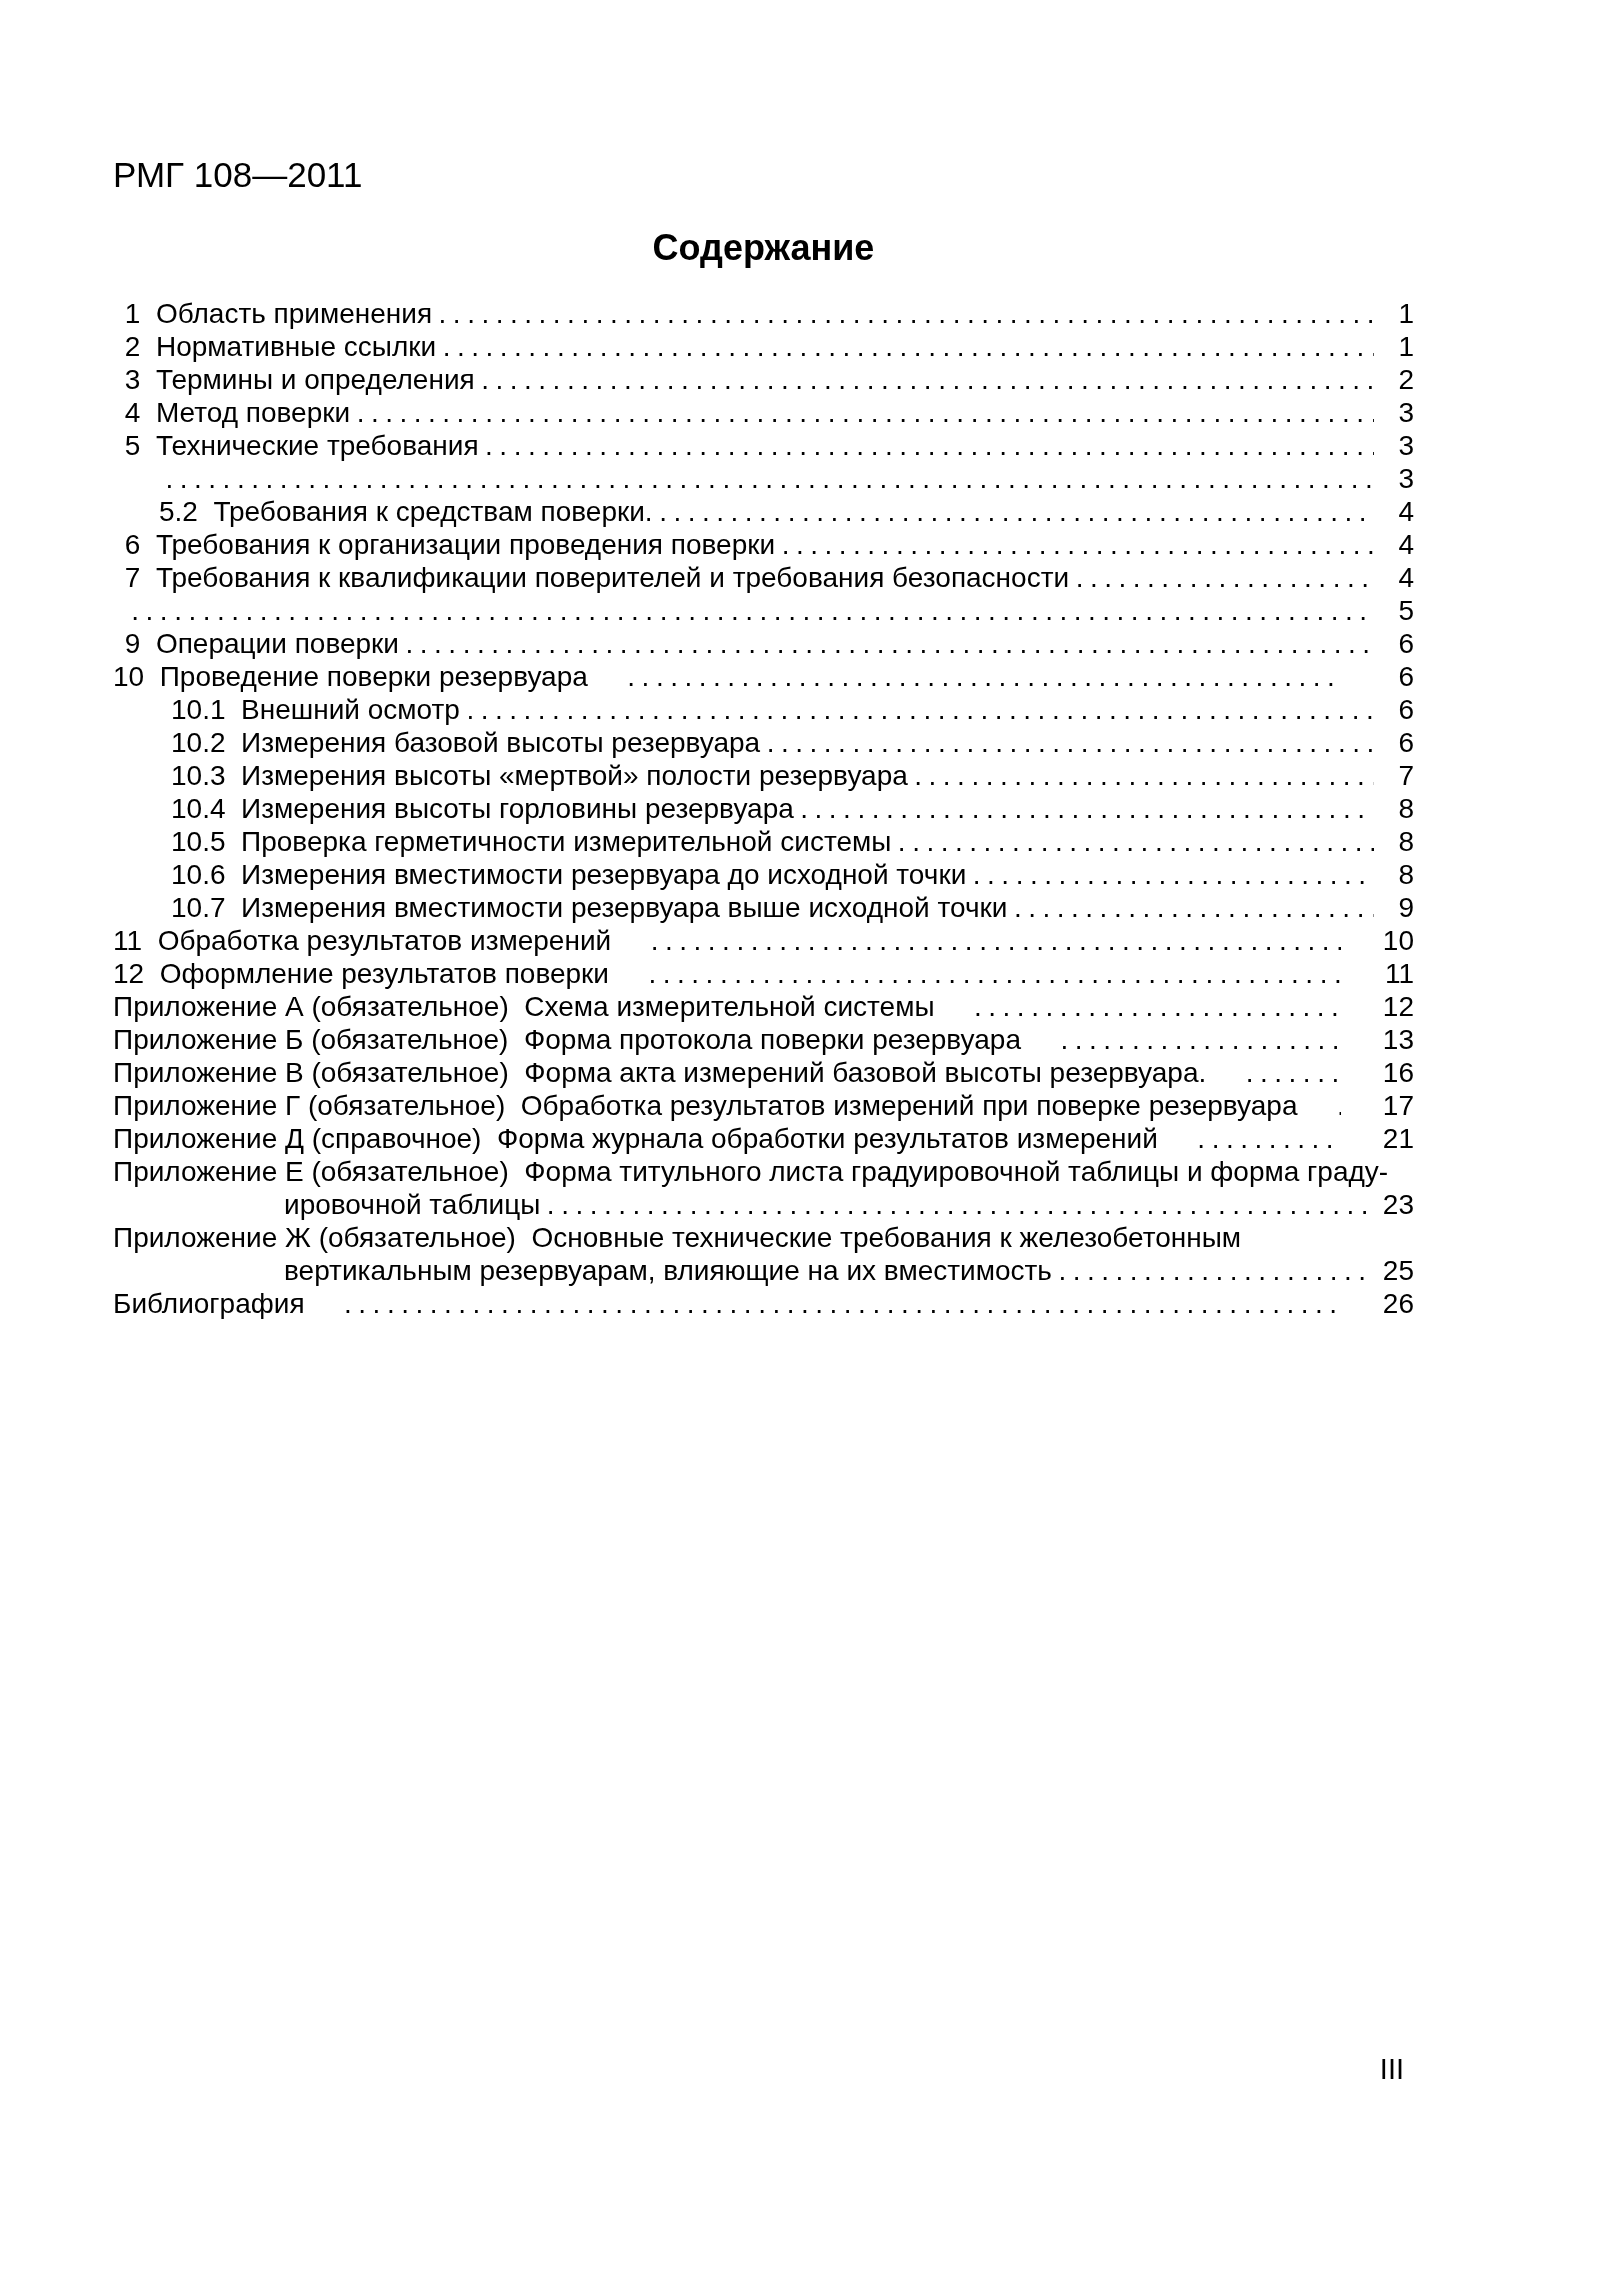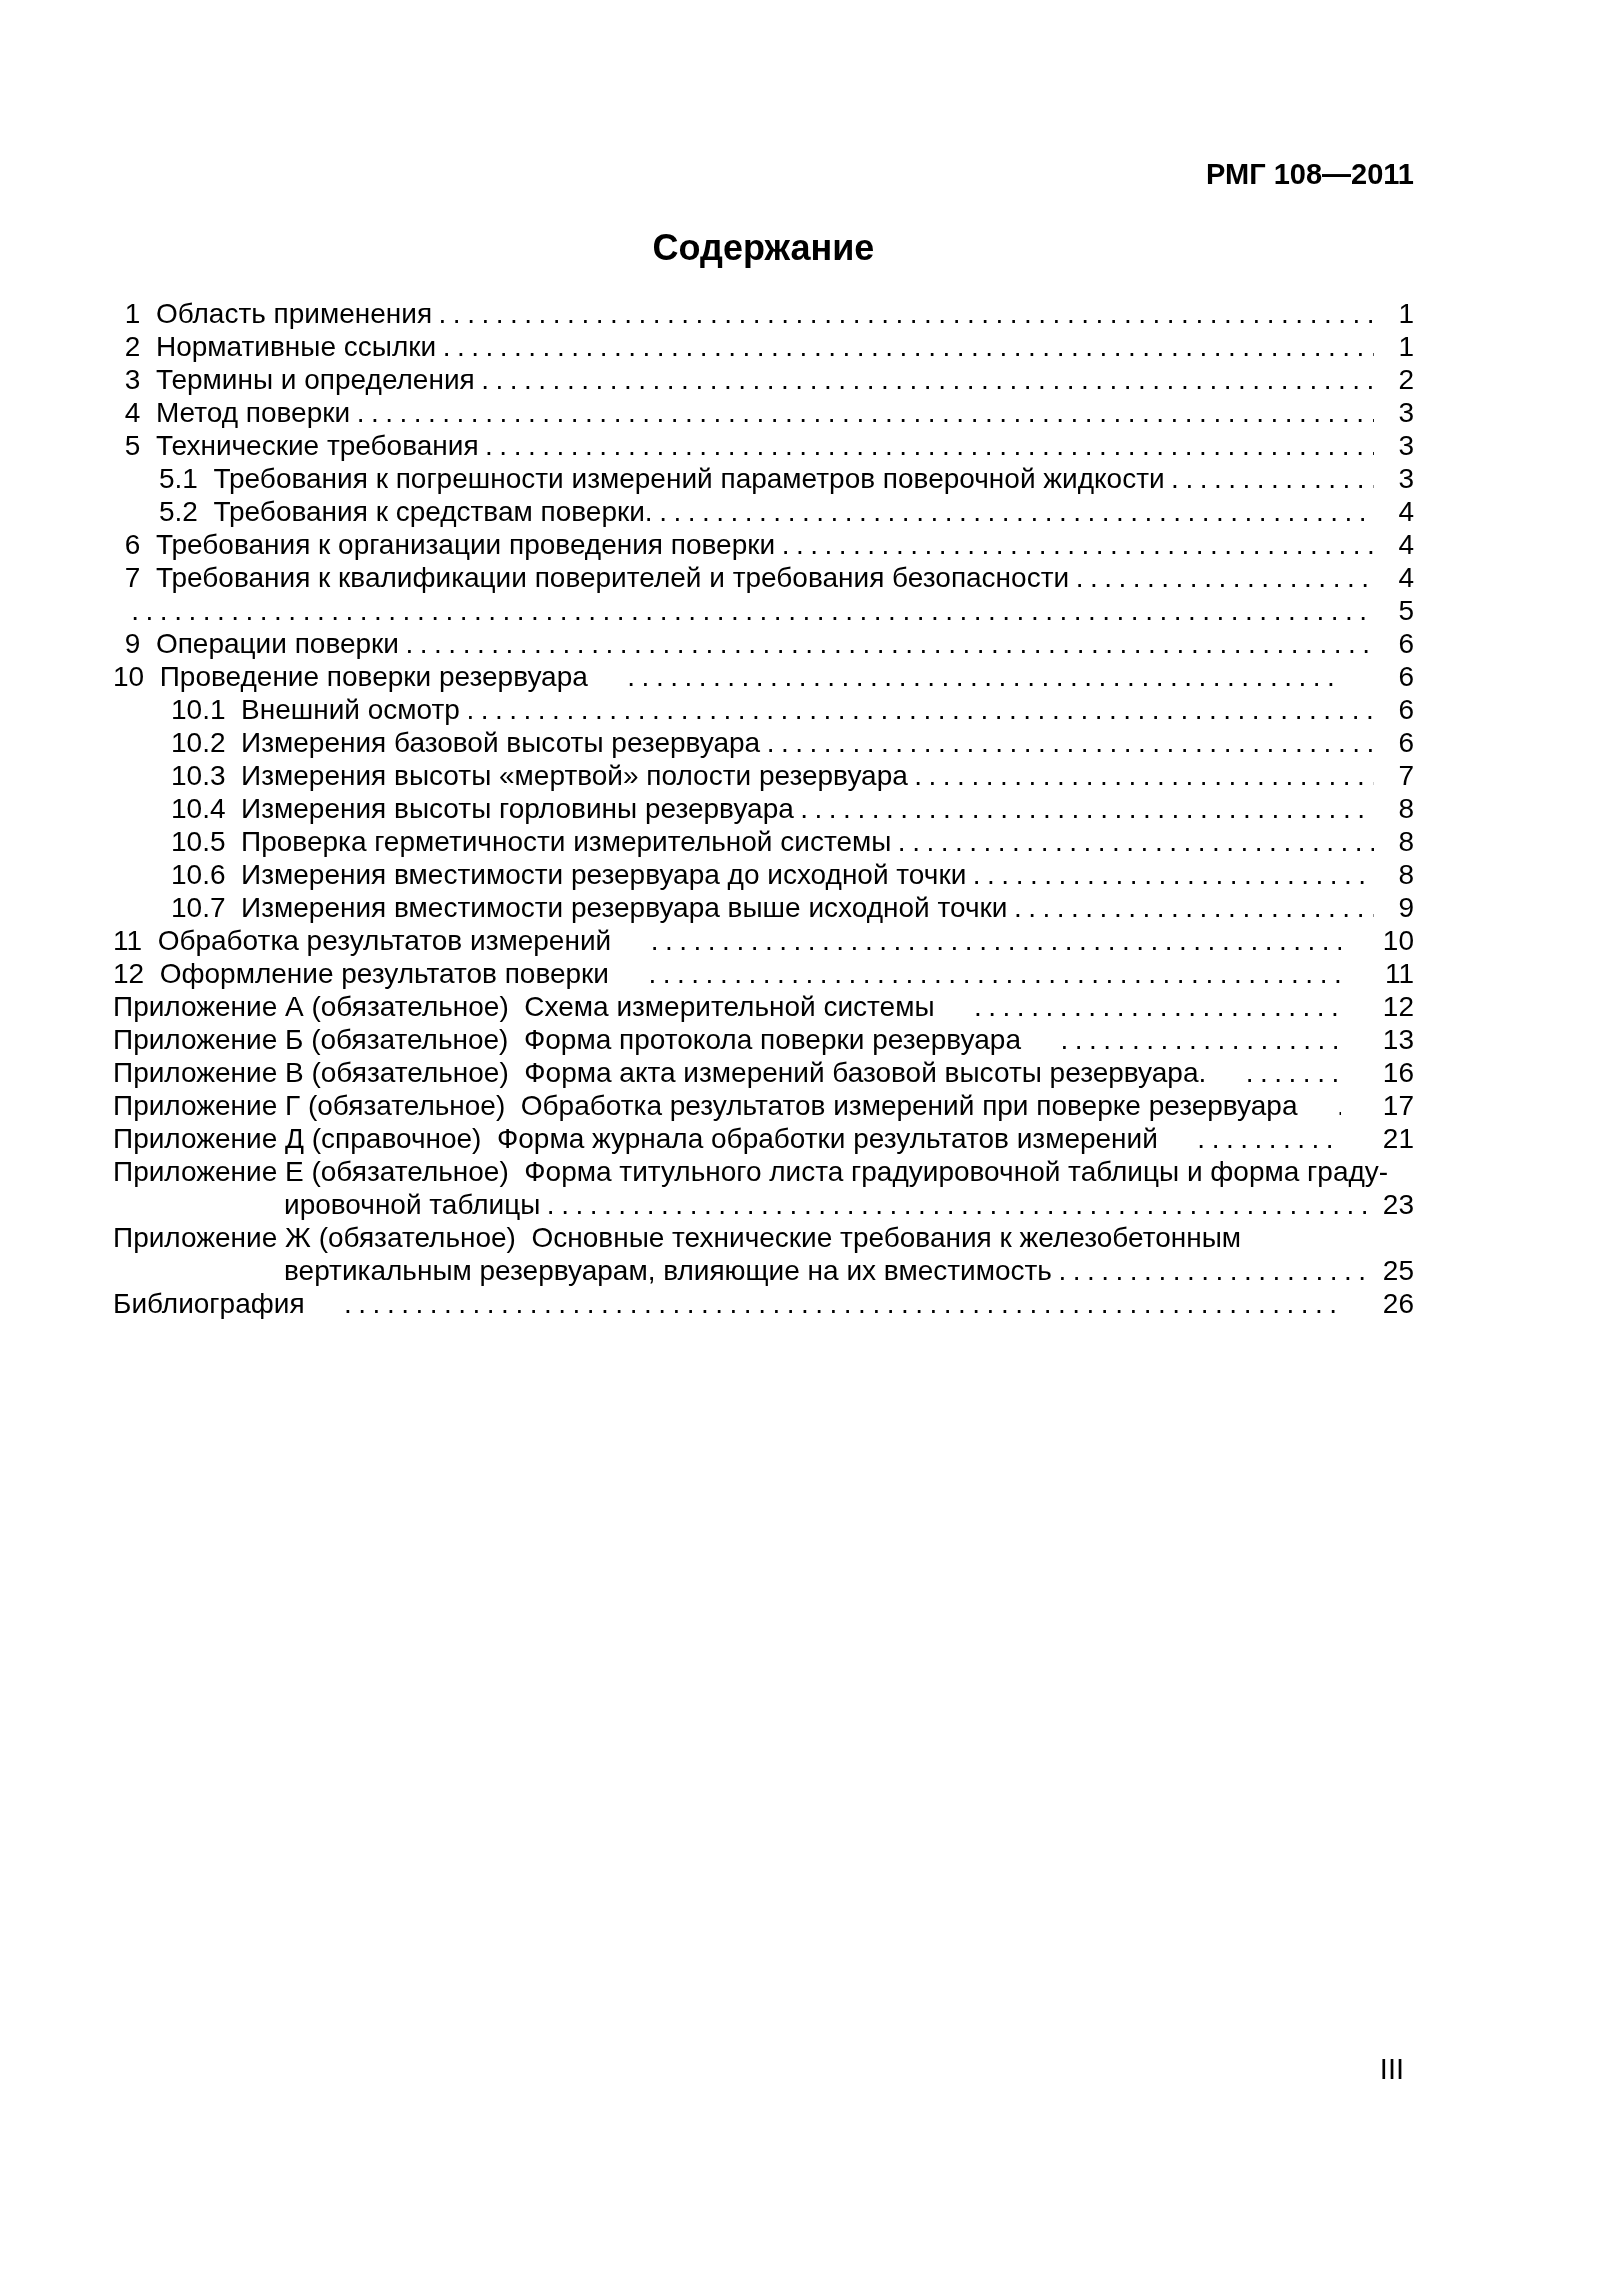--- a/index.html
+++ b/index.html
@@ -16,23 +16,22 @@
     overflow: hidden;
   }
   .content {
     position: absolute;
     left: 113px;
     right: 209px;
     top: 0;
   }
   .doc-header {
     margin-top: 158px;
-    text-align: right;
-    font-weight: bold;
-    font-size: 29px;
+    font-weight: normal;
+    font-size: 35px;
     line-height: 33px;
   }
   .doc-title {
     margin: 38px 0 0 0;
     text-align: center;
     font-size: 36px;
     font-weight: bold;
     line-height: 37px;
   }
   .toc {
@@ -114,21 +113,20 @@
         </div>
         <div class="toc-entry">
           <div class="toc-line lvl1">
             <span class="toc-text">5  Технические требования</span>
             <span class="leader"></span>
             <span class="pg">3</span>
           </div>
         </div>
         <div class="toc-entry">
           <div class="toc-line lvl2">
-            <span class="toc-text">5.1  Требования к погрешности измерений параметров поверочной жидкости</span>
             <span class="leader"></span>
             <span class="pg">3</span>
           </div>
         </div>
         <div class="toc-entry">
           <div class="toc-line lvl2">
             <span class="toc-text">5.2  Требования к средствам поверки.</span>
             <span class="leader"></span>
             <span class="pg">4</span>
           </div>

